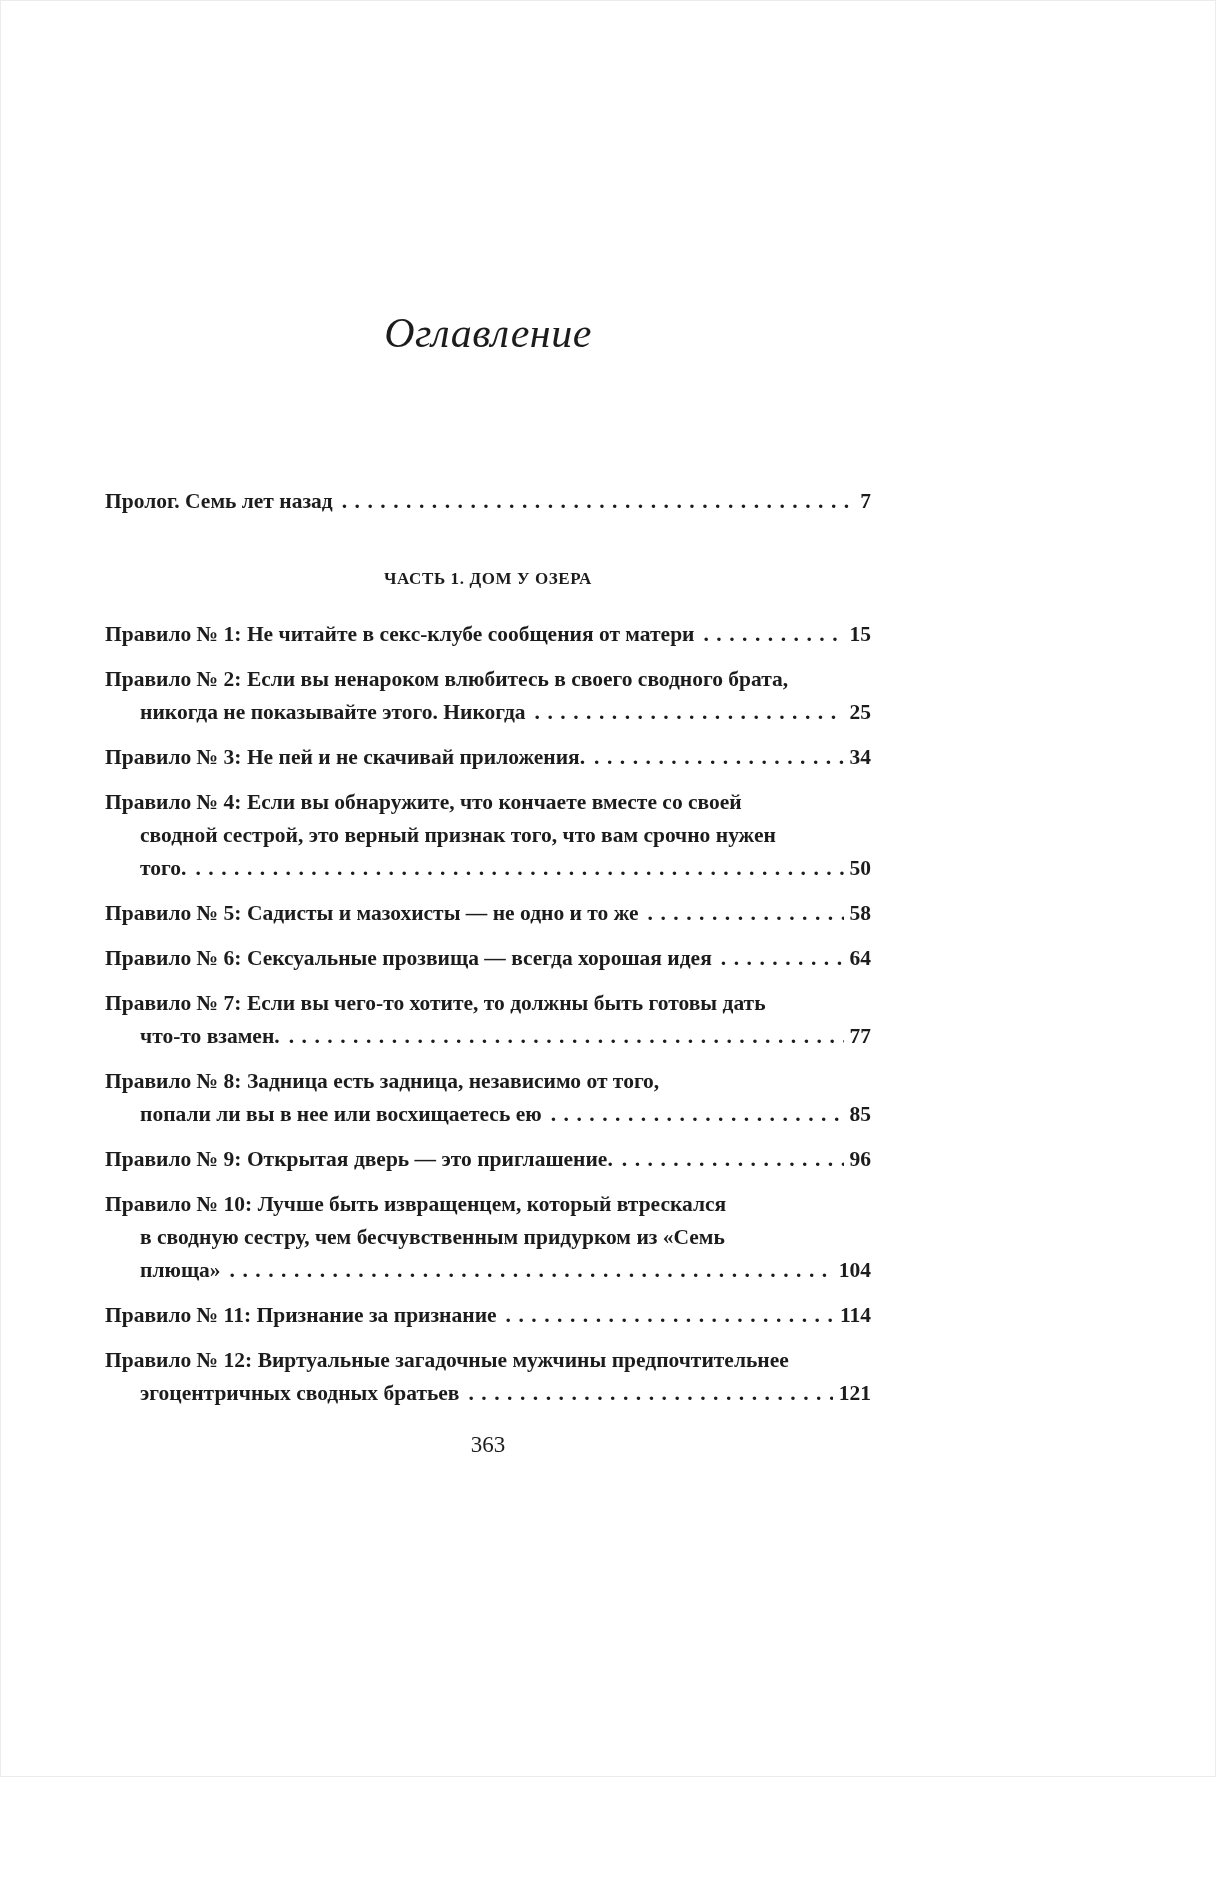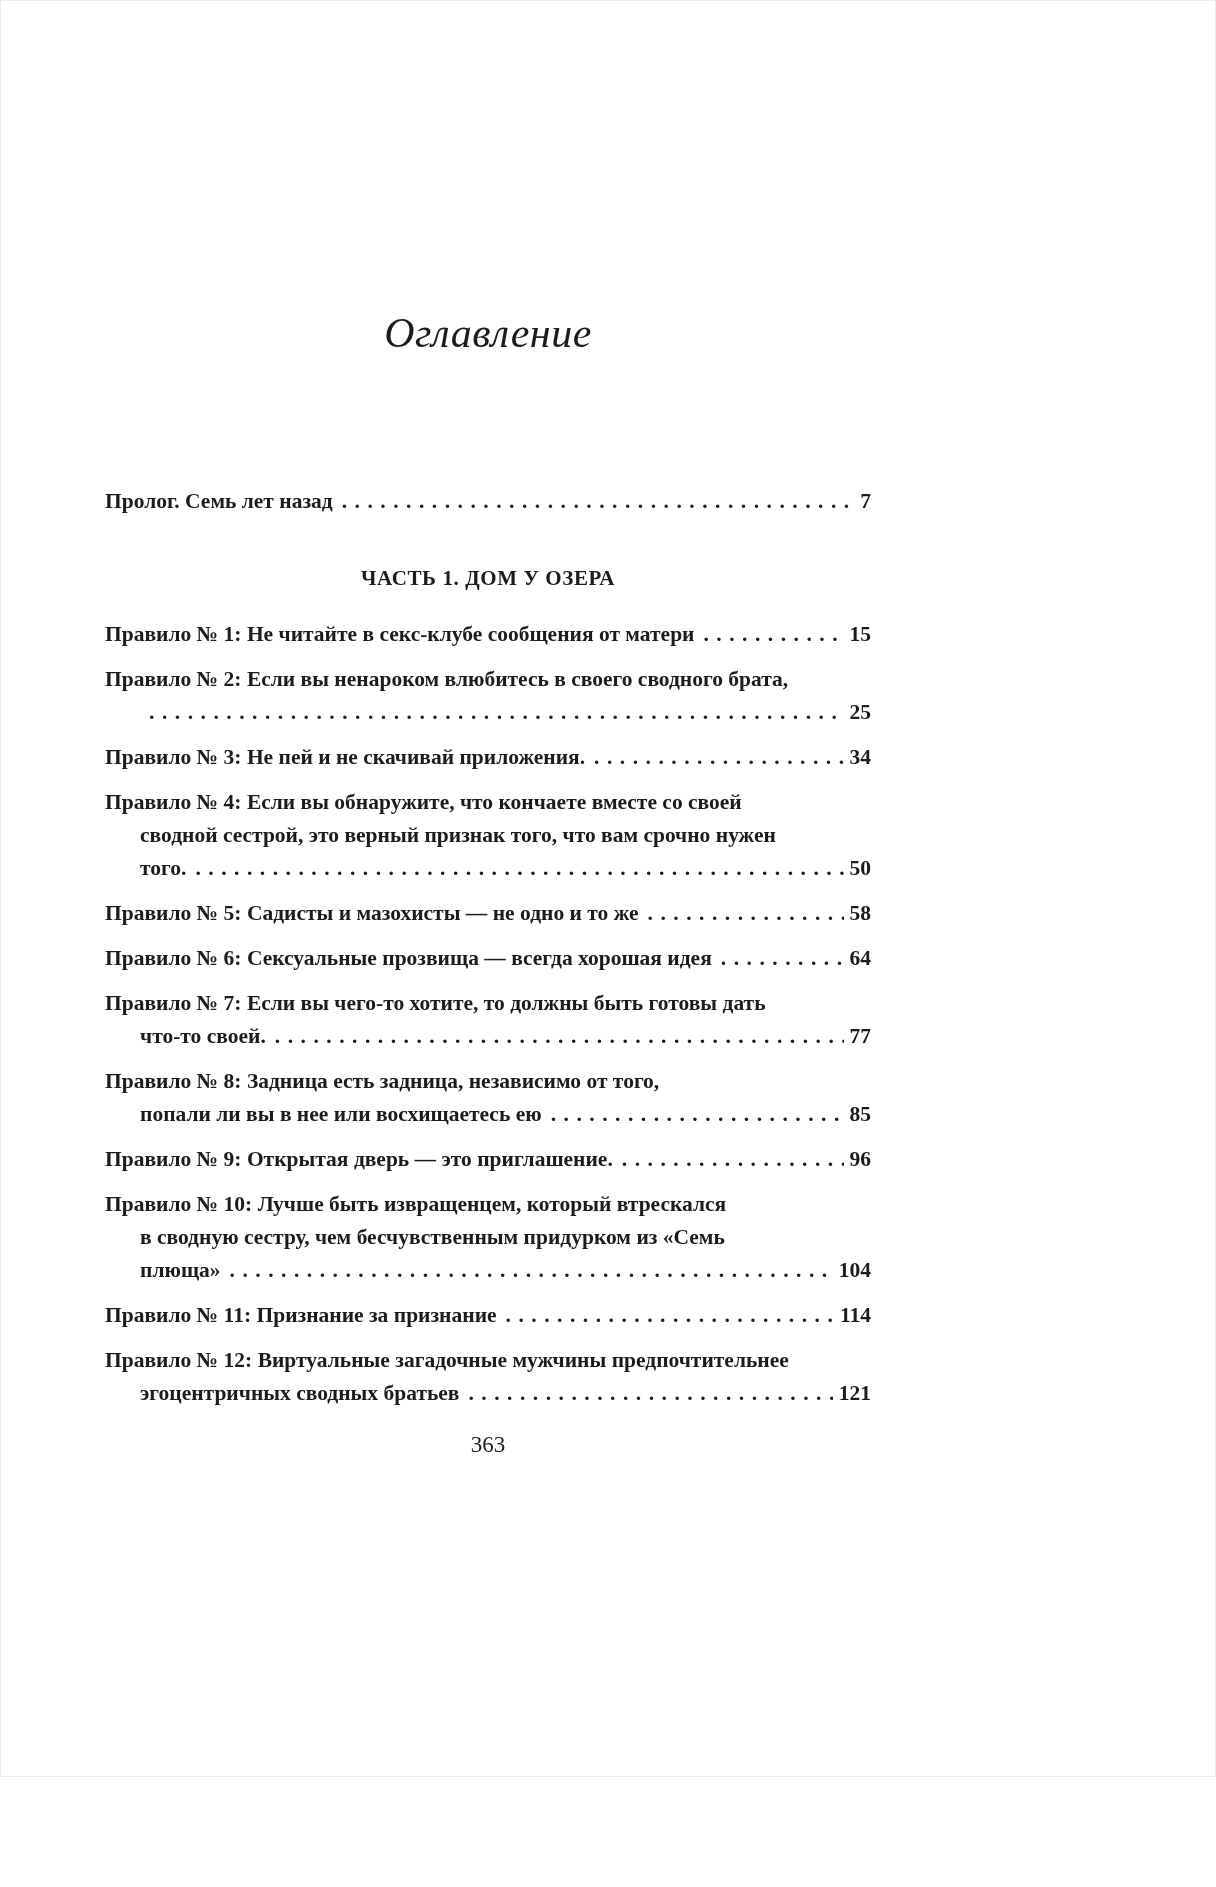--- a/index.html
+++ b/index.html
@@ -47,21 +47,21 @@
     min-width: 14px;
     overflow: hidden;
     white-space: nowrap;
     letter-spacing: 7.5px;
     margin: 0 6px 0 9px;
     color: #1c1c1c;
   }
   .pg { white-space: nowrap; }
   .section-heading {
     text-align: center;
-    font-size: 21px;
+    font-size: 17px;
     letter-spacing: 0.6px;
     margin-top: 44px;
     margin-bottom: 23px;
   }
   .footer-page-number {
     width: 766px;
     margin-left: 104px;
     text-align: center;
     font-size: 23px;
     margin-top: 22px;
@@ -85,20 +85,21 @@
         <div class="entry">
           <div class="line last">
             <span class="txt">Правило № 1: Не читайте в секс-клубе сообщения от матери</span>
             <span class="dots">........................................................................................................................</span>
             <span class="pg">15</span>
           </div>
         </div>
         <div class="entry">
           <div class="line"><span class="txt">Правило № 2: Если вы ненароком влюбитесь в своего сводного брата,</span></div>
           <div class="line cont last">
+            <span class="txt">никогда не показывайте этого. Никогда</span>
             <span class="dots">........................................................................................................................</span>
             <span class="pg">25</span>
           </div>
         </div>
         <div class="entry">
           <div class="line last">
             <span class="txt">Правило № 3: Не пей и не скачивай приложения.</span>
             <span class="dots">........................................................................................................................</span>
             <span class="pg">34</span>
           </div>
@@ -122,21 +123,21 @@
         <div class="entry">
           <div class="line last">
             <span class="txt">Правило № 6: Сексуальные прозвища — всегда хорошая идея</span>
             <span class="dots">........................................................................................................................</span>
             <span class="pg">64</span>
           </div>
         </div>
         <div class="entry">
           <div class="line"><span class="txt">Правило № 7: Если вы чего-то хотите, то должны быть готовы дать</span></div>
           <div class="line cont last">
-            <span class="txt">что-то своей.</span>
+            <span class="txt">что-то взамен.</span>
             <span class="dots">........................................................................................................................</span>
             <span class="pg">77</span>
           </div>
         </div>
         <div class="entry">
           <div class="line"><span class="txt">Правило № 8: Задница есть задница, независимо от того,</span></div>
           <div class="line cont last">
             <span class="txt">попали ли вы в нее или восхищаетесь ею</span>
             <span class="dots">........................................................................................................................</span>
             <span class="pg">85</span>

